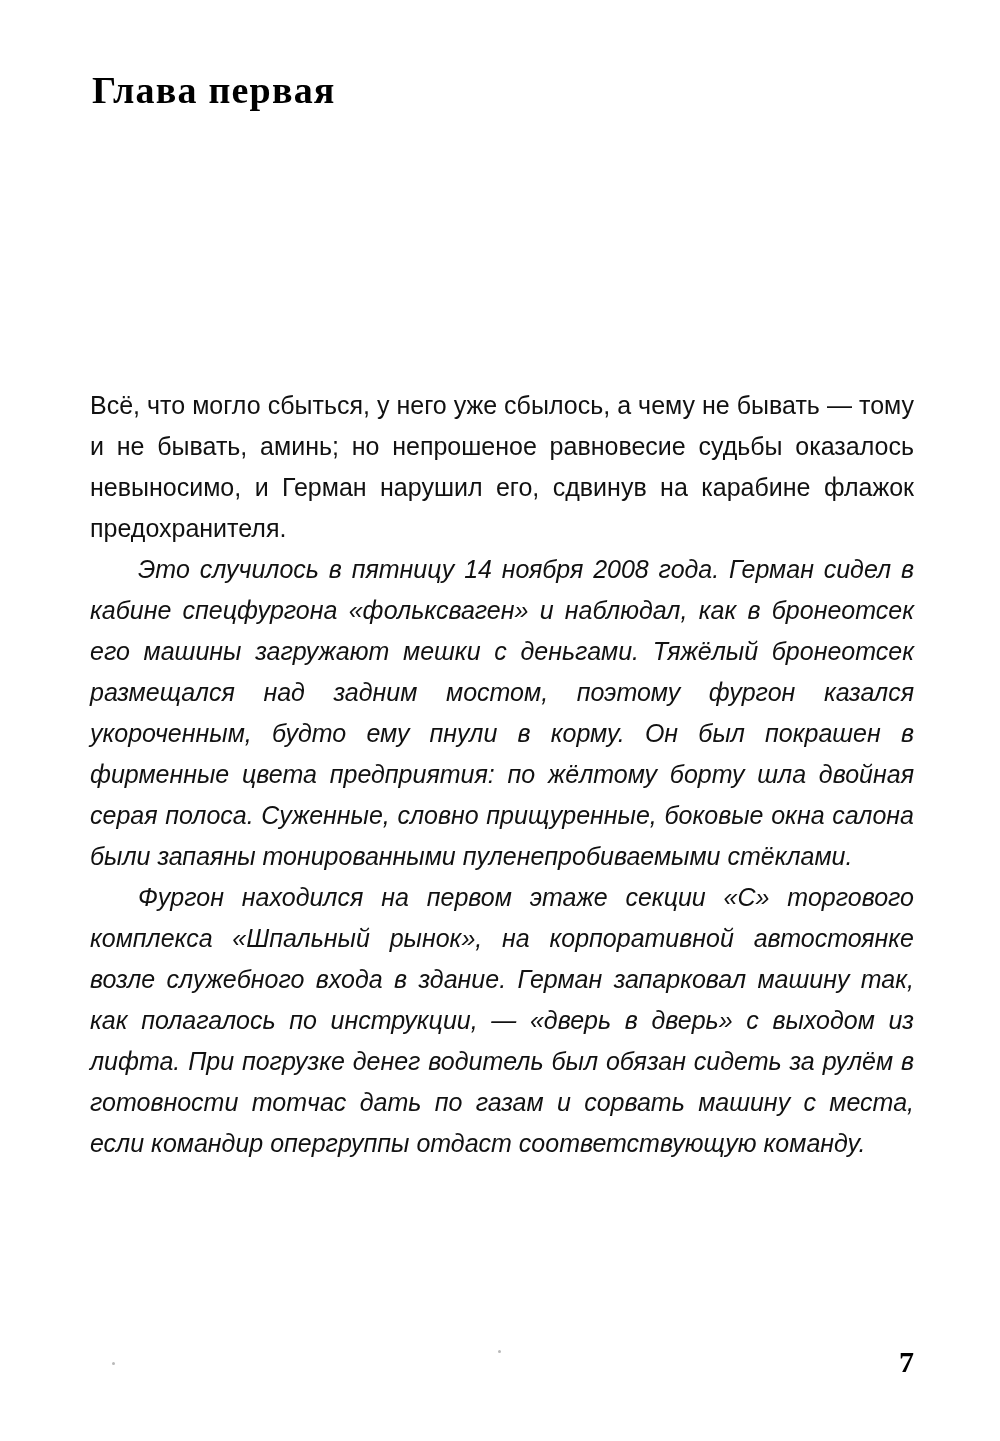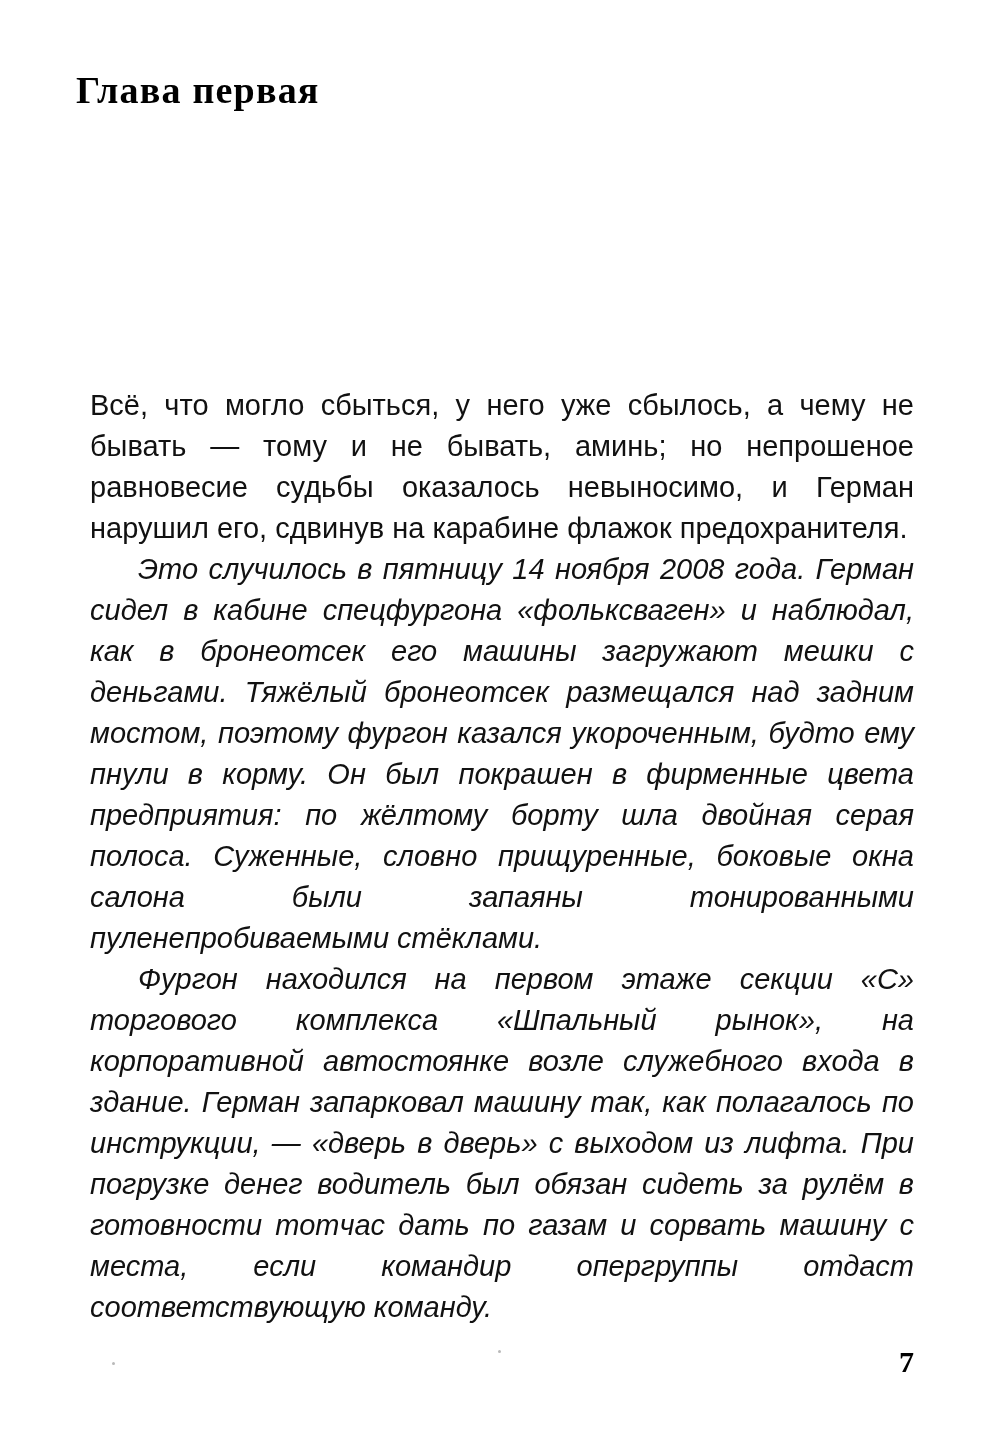--- a/index.html
+++ b/index.html
@@ -11,36 +11,36 @@
     position: relative;
     width: 1000px;
     height: 1441px;
     background: #ffffff;
     overflow: hidden;
     font-family: "Liberation Sans", sans-serif;
     color: #000000;
   }
   .chapter-title {
     position: absolute;
-    left: 76px;
+    left: 92px;
     top: 68px;
     font-family: "Liberation Serif", serif;
     font-weight: bold;
     font-size: 38px;
     letter-spacing: 1.2px;
     color: #000000;
     text-transform: none;
   }
   .body-text {
     position: absolute;
     left: 90px;
     top: 385px;
     width: 824px;
     font-family: "Liberation Sans", sans-serif;
-    font-size: 29px;
+    font-size: 25px;
     line-height: 41px;
     text-align: justify;
     text-justify: inter-word;
     color: #111111;
     font-weight: 400;
   }
   .body-text p {
     margin: 0;
     text-indent: 0;
   }

